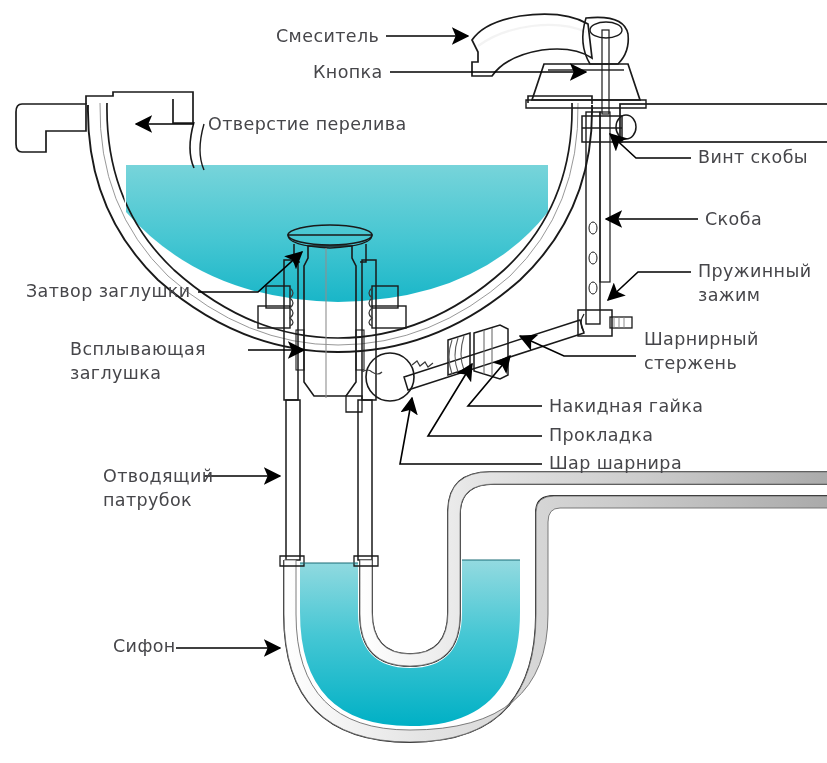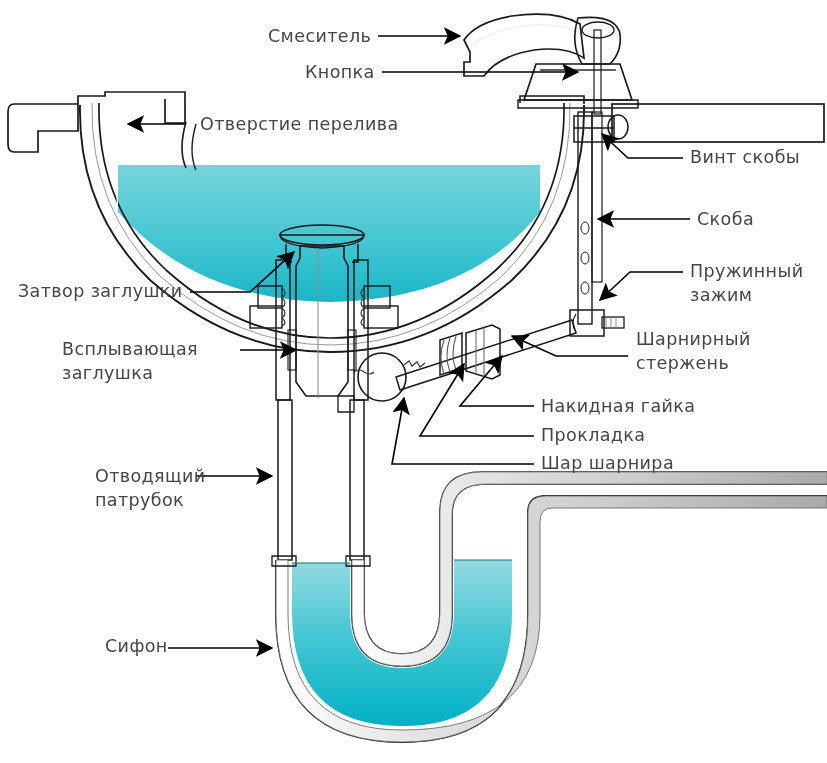--- a/index.html
+++ b/index.html
@@ -1,17 +1,17 @@
 <!DOCTYPE html>
 <html><head>
 <meta charset="utf-8">
 <style>
   html,body{margin:0;padding:0;background:#ffffff;}
   body{width:827px;height:763px;overflow:hidden;font-family:"DejaVu Sans",sans-serif;}
-  #stage{position:relative;width:738px;height:763px;background:#fff;}
+  #stage{position:relative;width:738px;height:763px;background:#fff;margin-left:8px;}
   svg#diagram{position:absolute;left:0;top:0;width:827px;height:763px;display:block;}
   .lbl{font-family:"DejaVu Sans",sans-serif;font-size:17.5px;fill:#46464a;letter-spacing:0.4px;}
   .leader{stroke:#000;stroke-width:1.6;fill:none;}
   .outline{stroke:#1a1a1a;fill:none;}
 </style>
 </head>
 <body>
 
 <div id="stage">
 <svg id="diagram" viewBox="0 0 827 763">

